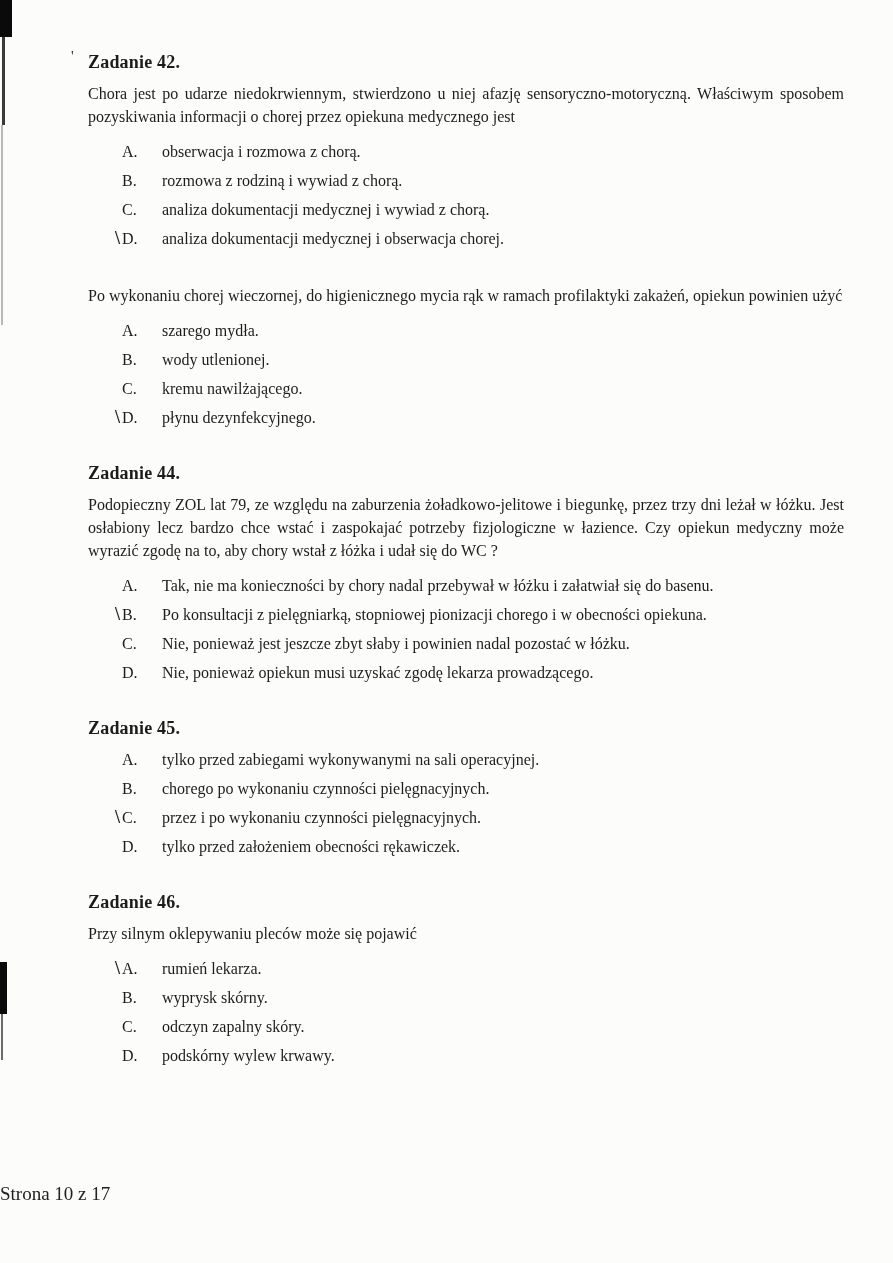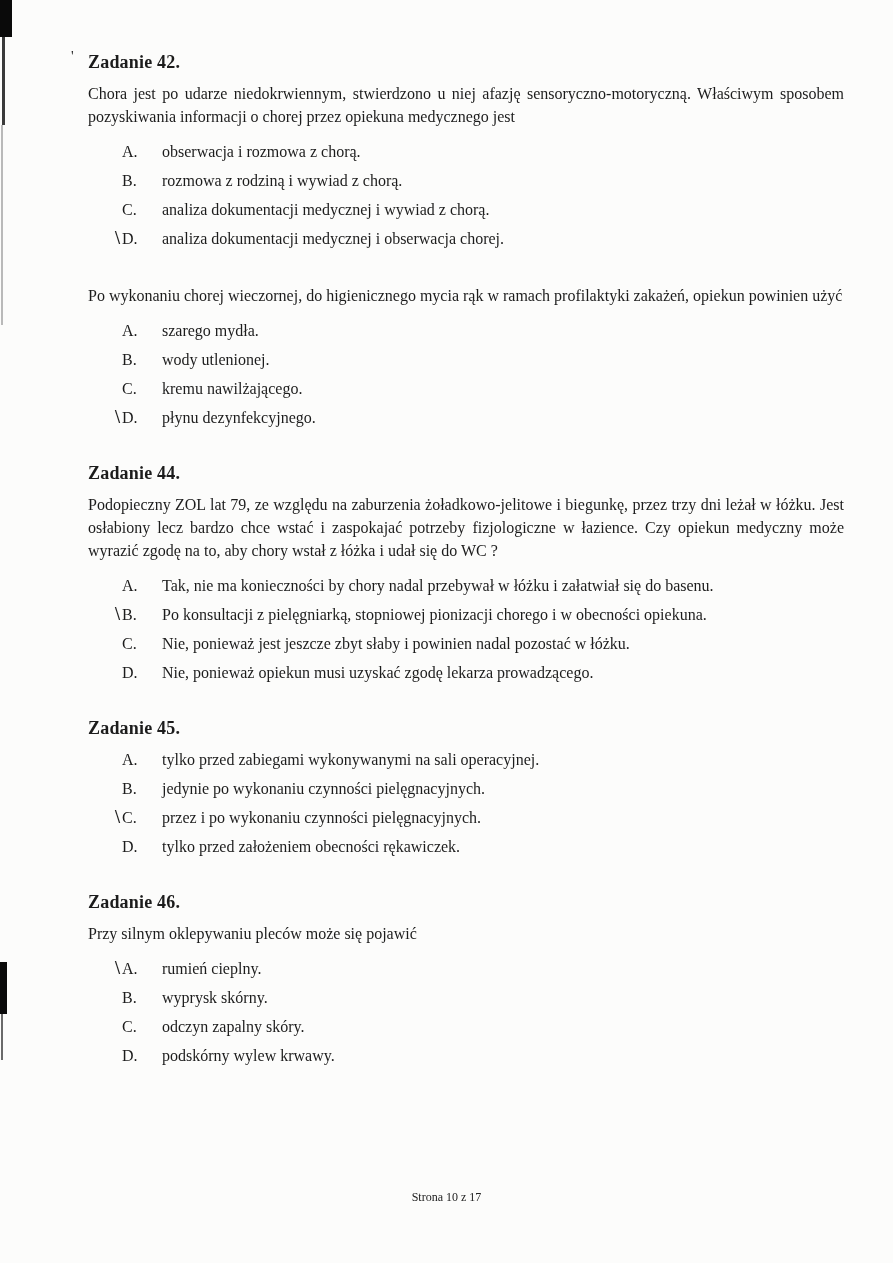--- a/index.html
+++ b/index.html
@@ -70,22 +70,21 @@
     flex: 0 0 auto;
   }
   .option-text {
     flex: 1 1 auto;
   }
   .footer {
     position: absolute;
     left: 0;
     right: 0;
     bottom: 58px;
-    text-align: center;
-    font-size: 12px;
+    font-size: 19px;
     color: #222;
   }
   
   .art {
     position: absolute;
     background: #0a0a0a;
   }
   .art-corner      { left: 0;   top: 0;      width: 12px; height: 37px; }
   .art-edge-line   { left: 2px; top: 37px;   width: 3px;  height: 88px; background: #3a3a3a; }
   .art-edge-faint  { left: 1px; top: 125px;  width: 2px;  height: 200px; background: #b9b9b9; }
@@ -189,21 +188,21 @@
       <h2 class="task-title">Zadanie 45.</h2>
       <div class="options">
         <div class="option-row">
           <span class="option-mark"></span>
           <span class="option-letter">A.</span>
           <span class="option-text">tylko przed zabiegami wykonywanymi na sali operacyjnej.</span>
         </div>
         <div class="option-row">
           <span class="option-mark"></span>
           <span class="option-letter">B.</span>
-          <span class="option-text">jedynie po wykonaniu czynności pielęgnacyjnych.</span>
+          <span class="option-text">chorego po wykonaniu czynności pielęgnacyjnych.</span>
         </div>
         <div class="option-row">
           <span class="option-mark">\</span>
           <span class="option-letter">C.</span>
           <span class="option-text">przez i po wykonaniu czynności pielęgnacyjnych.</span>
         </div>
         <div class="option-row">
           <span class="option-mark"></span>
           <span class="option-letter">D.</span>
           <span class="option-text">tylko przed założeniem obecności rękawiczek.</span>
@@ -211,21 +210,21 @@
       </div>
     </section>
 
     <section class="task">
       <h2 class="task-title">Zadanie 46.</h2>
       <p class="task-body">Przy silnym oklepywaniu pleców może się pojawić</p>
       <div class="options">
         <div class="option-row">
           <span class="option-mark">\</span>
           <span class="option-letter">A.</span>
-          <span class="option-text">rumień cieplny.</span>
+          <span class="option-text">rumień lekarza.</span>
         </div>
         <div class="option-row">
           <span class="option-mark"></span>
           <span class="option-letter">B.</span>
           <span class="option-text">wyprysk skórny.</span>
         </div>
         <div class="option-row">
           <span class="option-mark"></span>
           <span class="option-letter">C.</span>
           <span class="option-text">odczyn zapalny skóry.</span>

